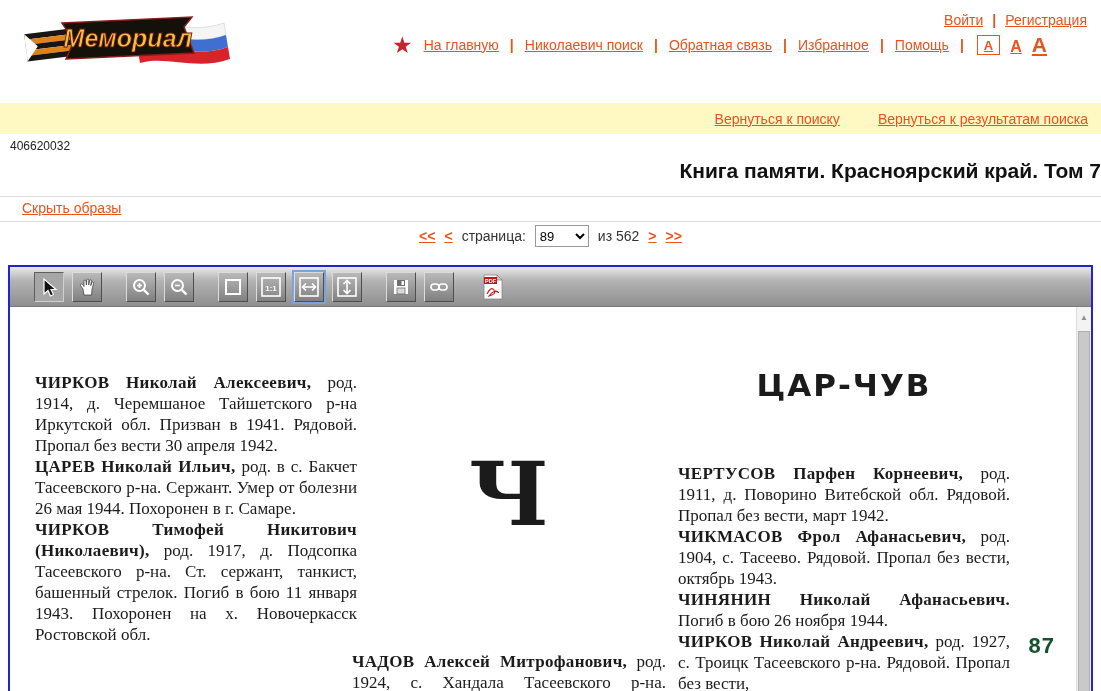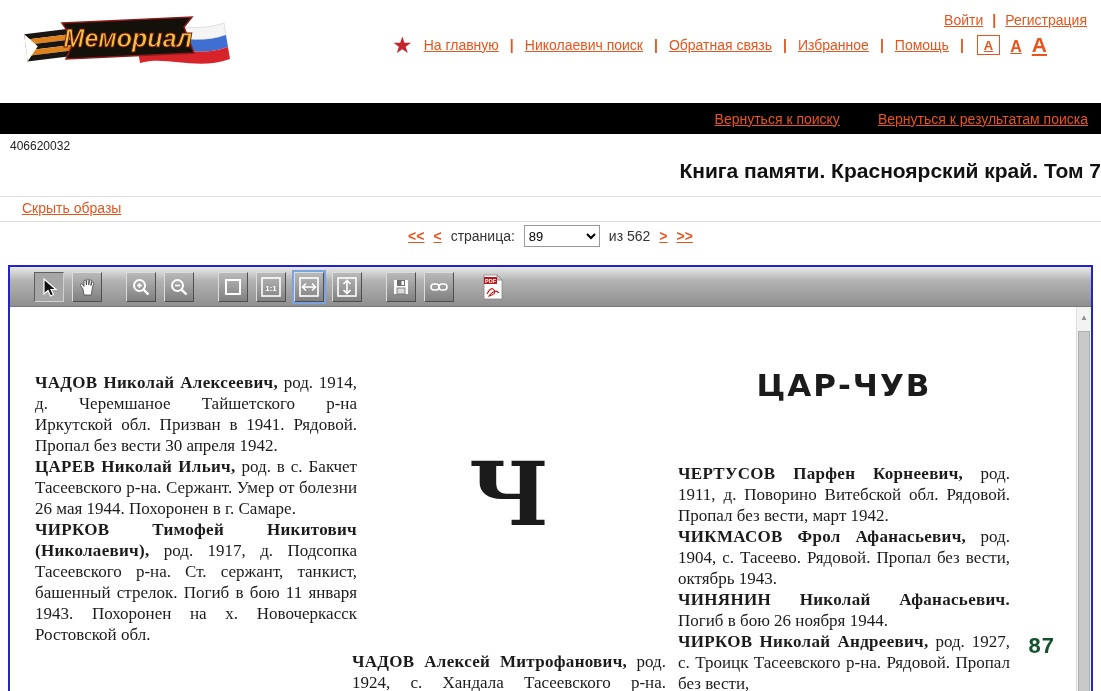--- a/index.html
+++ b/index.html
@@ -24,42 +24,42 @@
   }
   .star { color:#c4262e; font-size:23px; line-height:20px; font-weight:normal; }
   .fontsize-group { display:flex; gap:10px; align-items:flex-end; margin-left:2px; }
   .fsz { color:#e8541c; text-decoration:underline; font-weight:bold; line-height:1; }
   .fsz-s { font-size:13px; border:1px solid #e8541c; padding:3px 6px 2px 6px; }
   .fsz-m { font-size:16px; }
   .fsz-l { font-size:21px; }
 
   
   .band {
-    position:absolute; left:0; top:103px; width:1101px; height:31px; background:#000000;
+    position:absolute; left:0; top:103px; width:1101px; height:31px; background:#fef9c3;
     display:flex; justify-content:flex-end; align-items:center; gap:38px; padding-right:13px;
     font-size:14px;
   }
 
   
   .record-id { position:absolute; left:10px; top:139px; font-size:12px; color:#222; }
   .page-title {
     position:absolute; left:0; top:159px; width:100%; text-align:right;
     font-size:21px; font-weight:bold; color:#111;
   }
   .rule { position:absolute; left:0; width:1101px; border-top:1px solid #ddd; height:0; }
   .rule-a { top:196px; } .rule-b { top:221px; }
   .hide-link { position:absolute; left:22px; top:200px; font-size:14px; font-weight:normal; }
 
   
   .pager {
     position:absolute; left:0; top:225px; width:100%; display:flex; justify-content:center;
     align-items:center; gap:9px; font-size:14px; color:#333;
   }
   .pager a { font-weight:bold; }
-  .page-select { width:76px; height:22px; font-size:13px; border:1px solid #999; background:#fff; }
+  .page-select { width:54px; height:22px; font-size:13px; border:1px solid #999; background:#fff; }
 
   
   .viewer {
     position:absolute; left:8px; top:265px; width:1085px; height:500px;
     border:2px solid #2323cc; background:#fff;
   }
   .vtoolbar {
     height:40px; width:100%; background:linear-gradient(#e9e9e9 0%, #b3b3b3 35%, #8f8f8f 100%);
     border-bottom:1px solid #7a7a7a; display:flex; align-items:center; padding-left:24px;
   }
@@ -272,21 +272,21 @@
       </svg>
     </button>
   </div>
 
   <div class="vcanvas">
 
     <div class="scan">
 
       <div class="scol col-left">
         <p class="entry">
-          <b>ЧАДОВ Николай Алексеевич,</b>
+          <b>ЧИРКОВ Николай Алексеевич,</b>
           <span>род. 1914, д. Черемшаное Тайшетского р-на Иркутской обл. Призван в 1941. Рядовой. Пропал без вести 30 апреля 1942.</span>
         </p>
         <p class="entry">
           <b>ЦАРЕВ Николай Ильич,</b>
           <span>род. в с. Бакчет Тасеевского р-на. Сержант. Умер от болезни 26 мая 1944. Похоронен в г. Самаре.</span>
         </p>
         <p class="entry">
           <b>ЧИРКОВ Тимофей Никитович (Николаевич),</b>
           <span>род. 1917, д. Подсопка Тасеевского р-на. Ст. сержант, танкист, башенный стрелок. Погиб в бою 11 января 1943. Похоронен на х. Новочеркасск Ростовской обл.</span>
         </p>

